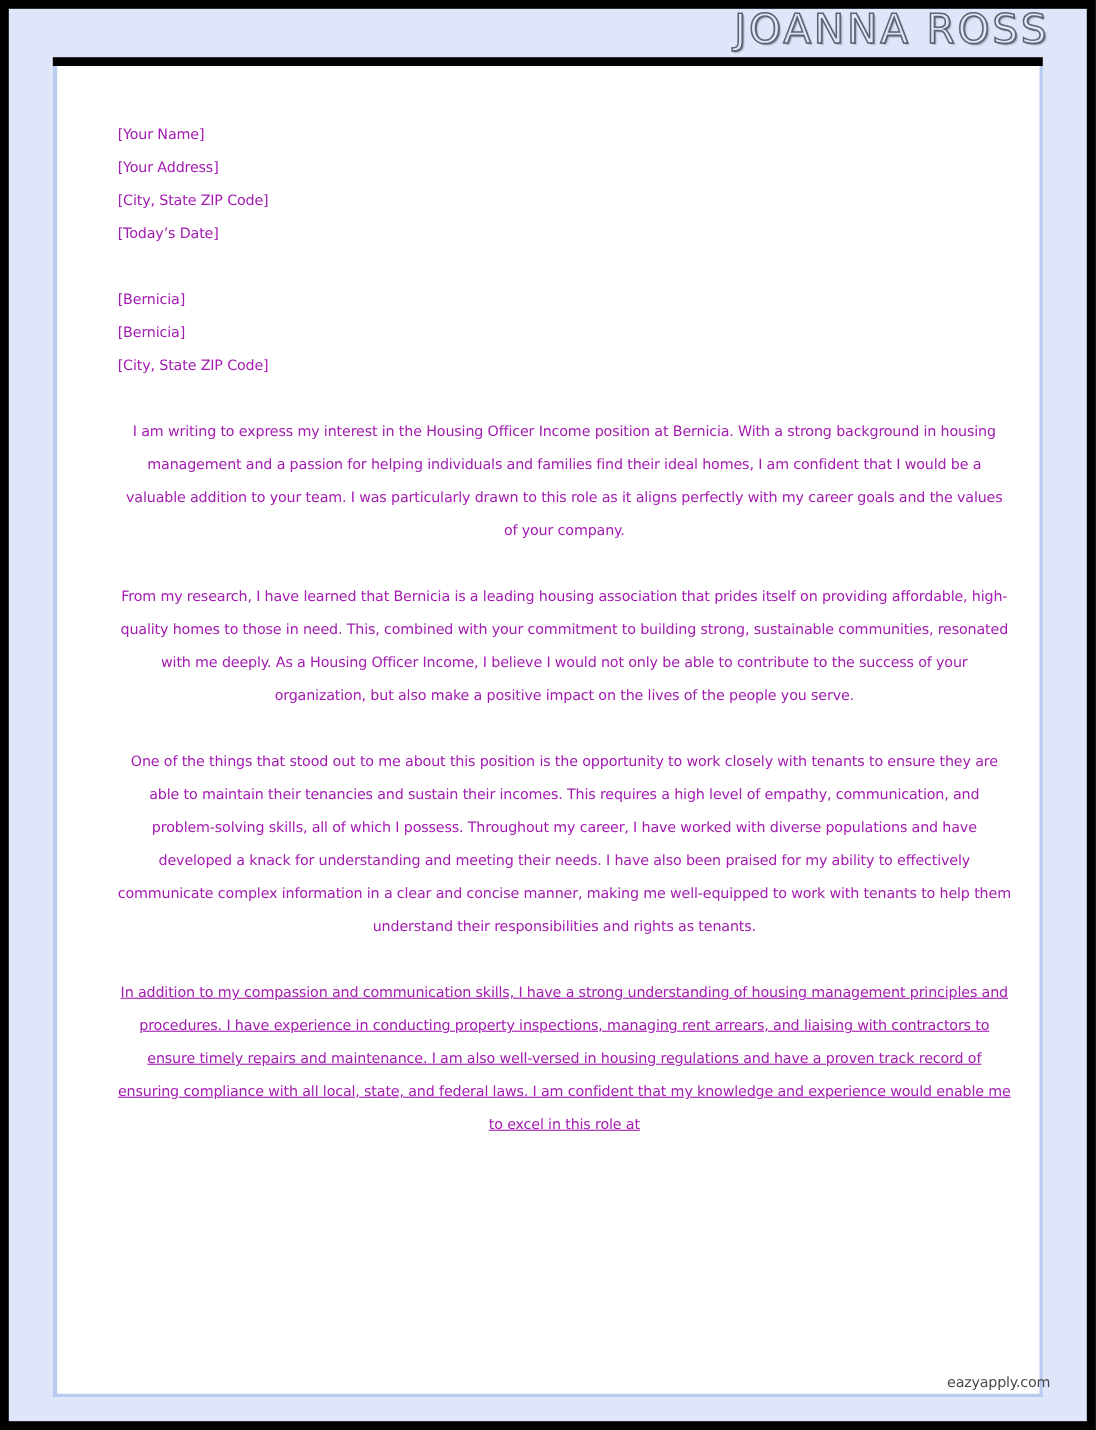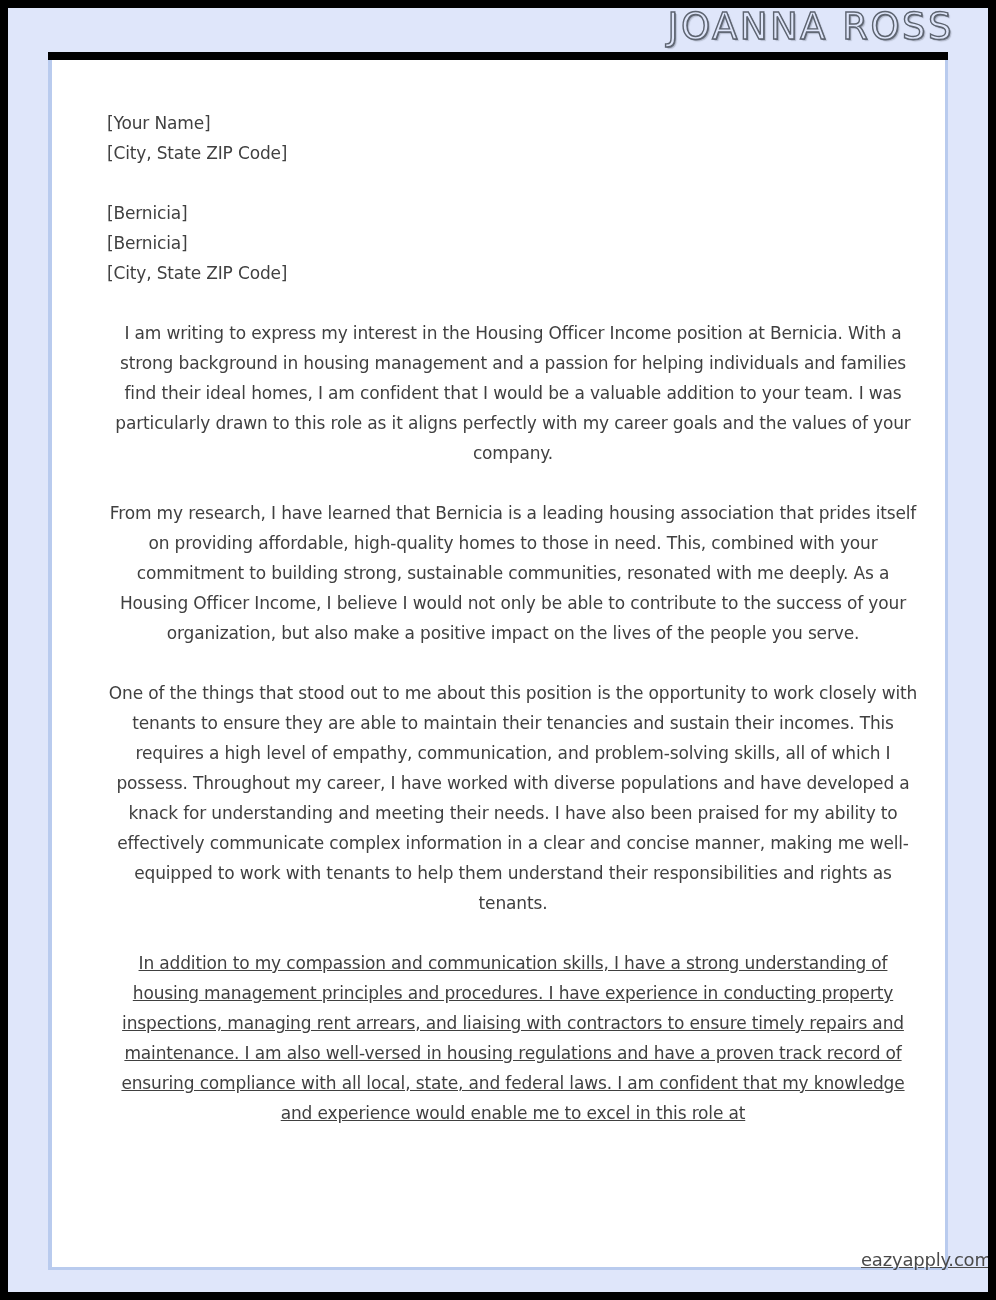--- a/index.html
+++ b/index.html
@@ -80,68 +80,69 @@
     border-bottom: 3px solid #b9cbee;
   }
 
   
   .letter-body {
     position: absolute;
     left: 99px;
     top: 100px;
     width: 812px;
     font-family: "DejaVu Sans", sans-serif;
-    font-size: 17px;
+    font-size: 13px;
     line-height: 30px;
-    color: #404040;
+    color: #a21caf;
     letter-spacing: -0.15px;
   }
 
   .addr-line { white-space: nowrap; }
 
   .block { margin-bottom: 30px; }
   .block:last-child { margin-bottom: 0; text-decoration: underline; }
 
   .para { text-align: center; }
 
   .salutation { white-space: nowrap; }
 
   
   .watermark {
     position: absolute;
     left: 853px;
     top: 1243px;
     font-family: "DejaVu Sans", sans-serif;
-    font-size: 18px;
+    font-size: 13px;
     line-height: 1;
     color: #4a4a4a;
     white-space: nowrap;
     letter-spacing: -0.2px;
-    text-decoration: underline;
   }
 </style>
 </head>
 <body>
 
 <div class="page">
   <div class="sheet">
 
     <div class="header">
       <div class="header-name">JOANNA ROSS</div>
     </div>
 
     <div class="header-rule"></div>
 
     <div class="letter-panel"></div>
 
     <div class="letter-body">
 
       <div class="block">
         <div class="addr-line">[Your Name]</div>
+        <div class="addr-line">[Your Address]</div>
         <div class="addr-line">[City, State ZIP Code]</div>
+        <div class="addr-line">[Today’s Date]</div>
       </div>
 
       <div class="block">
         <div class="addr-line">[Bernicia]</div>
         <div class="addr-line">[Bernicia]</div>
         <div class="addr-line">[City, State ZIP Code]</div>
       </div>
 
 
       <div class="block">

